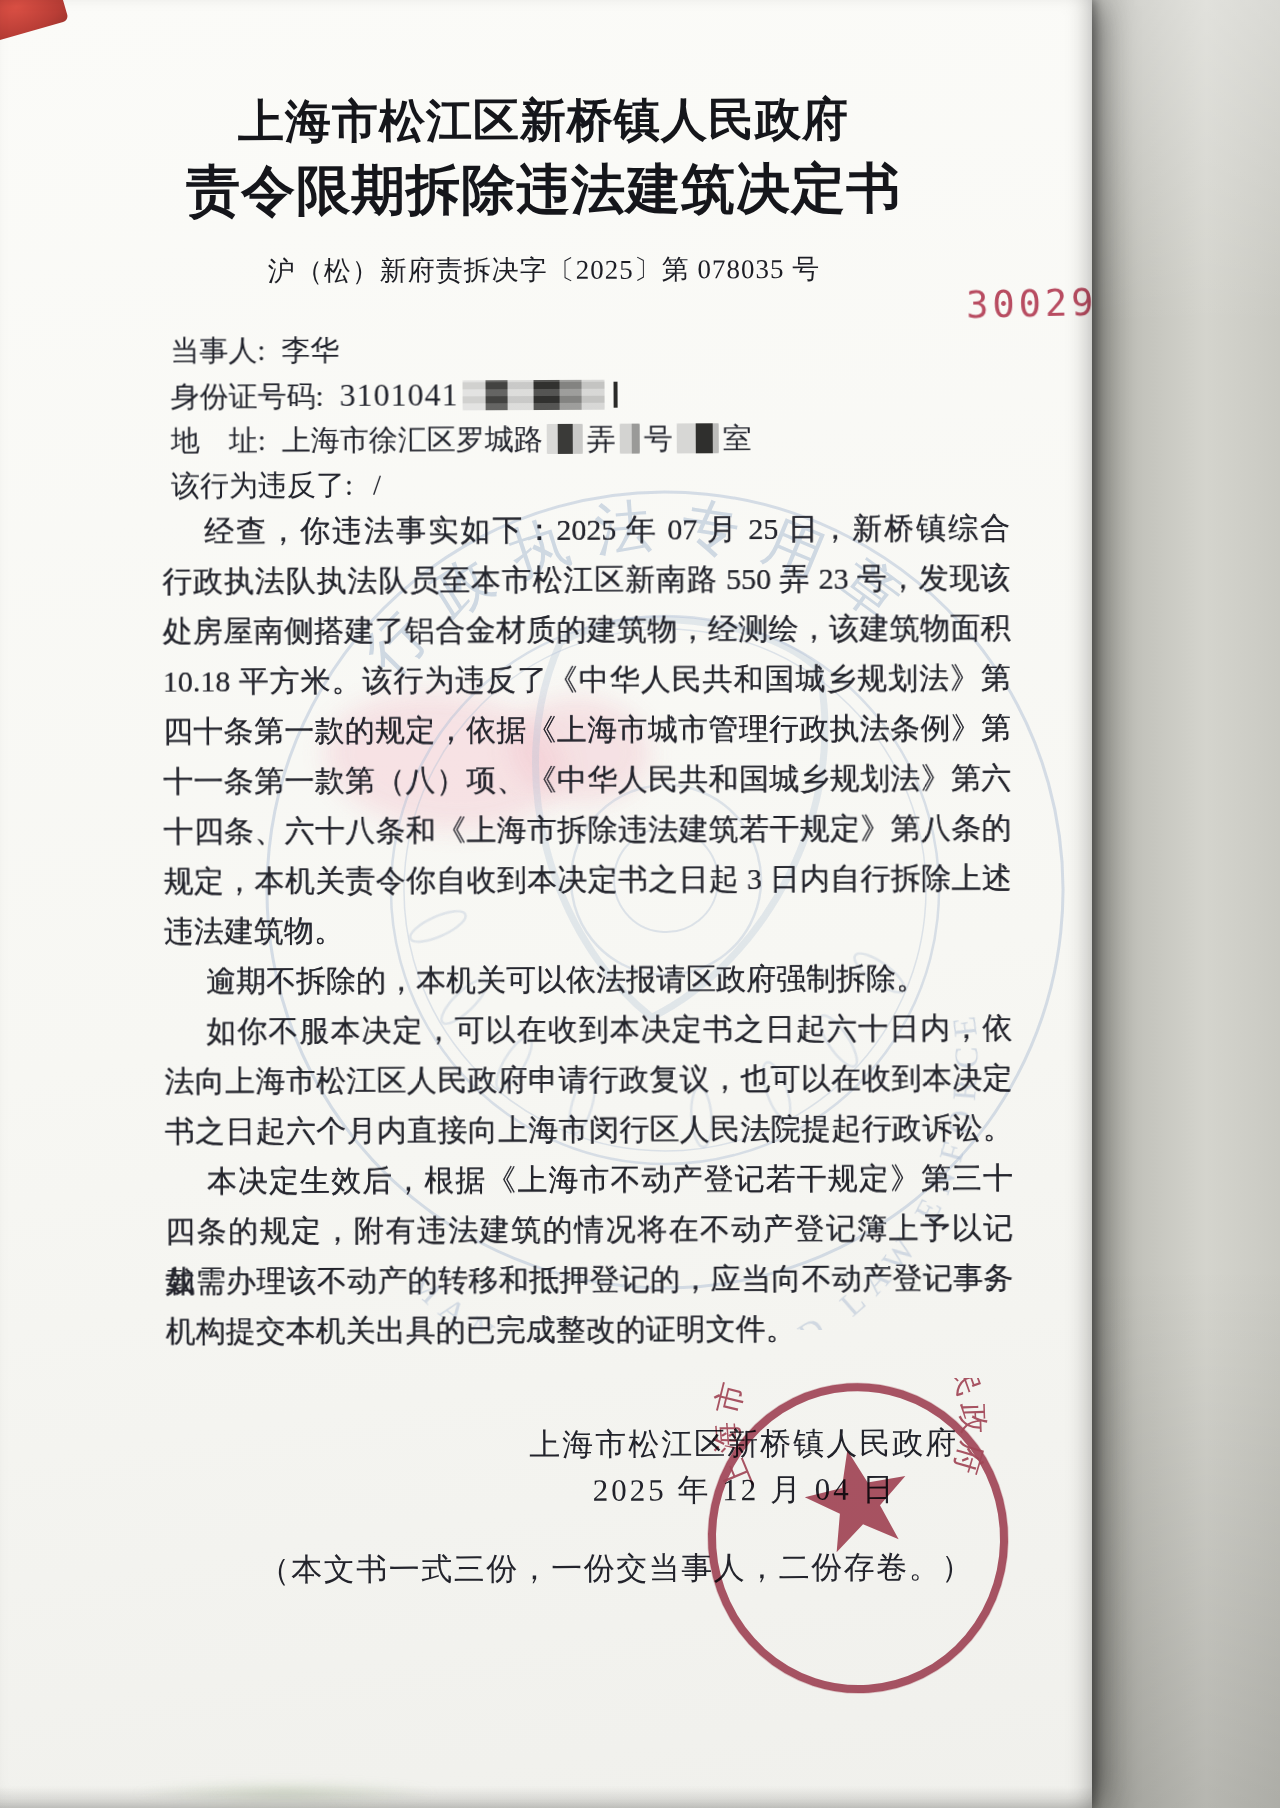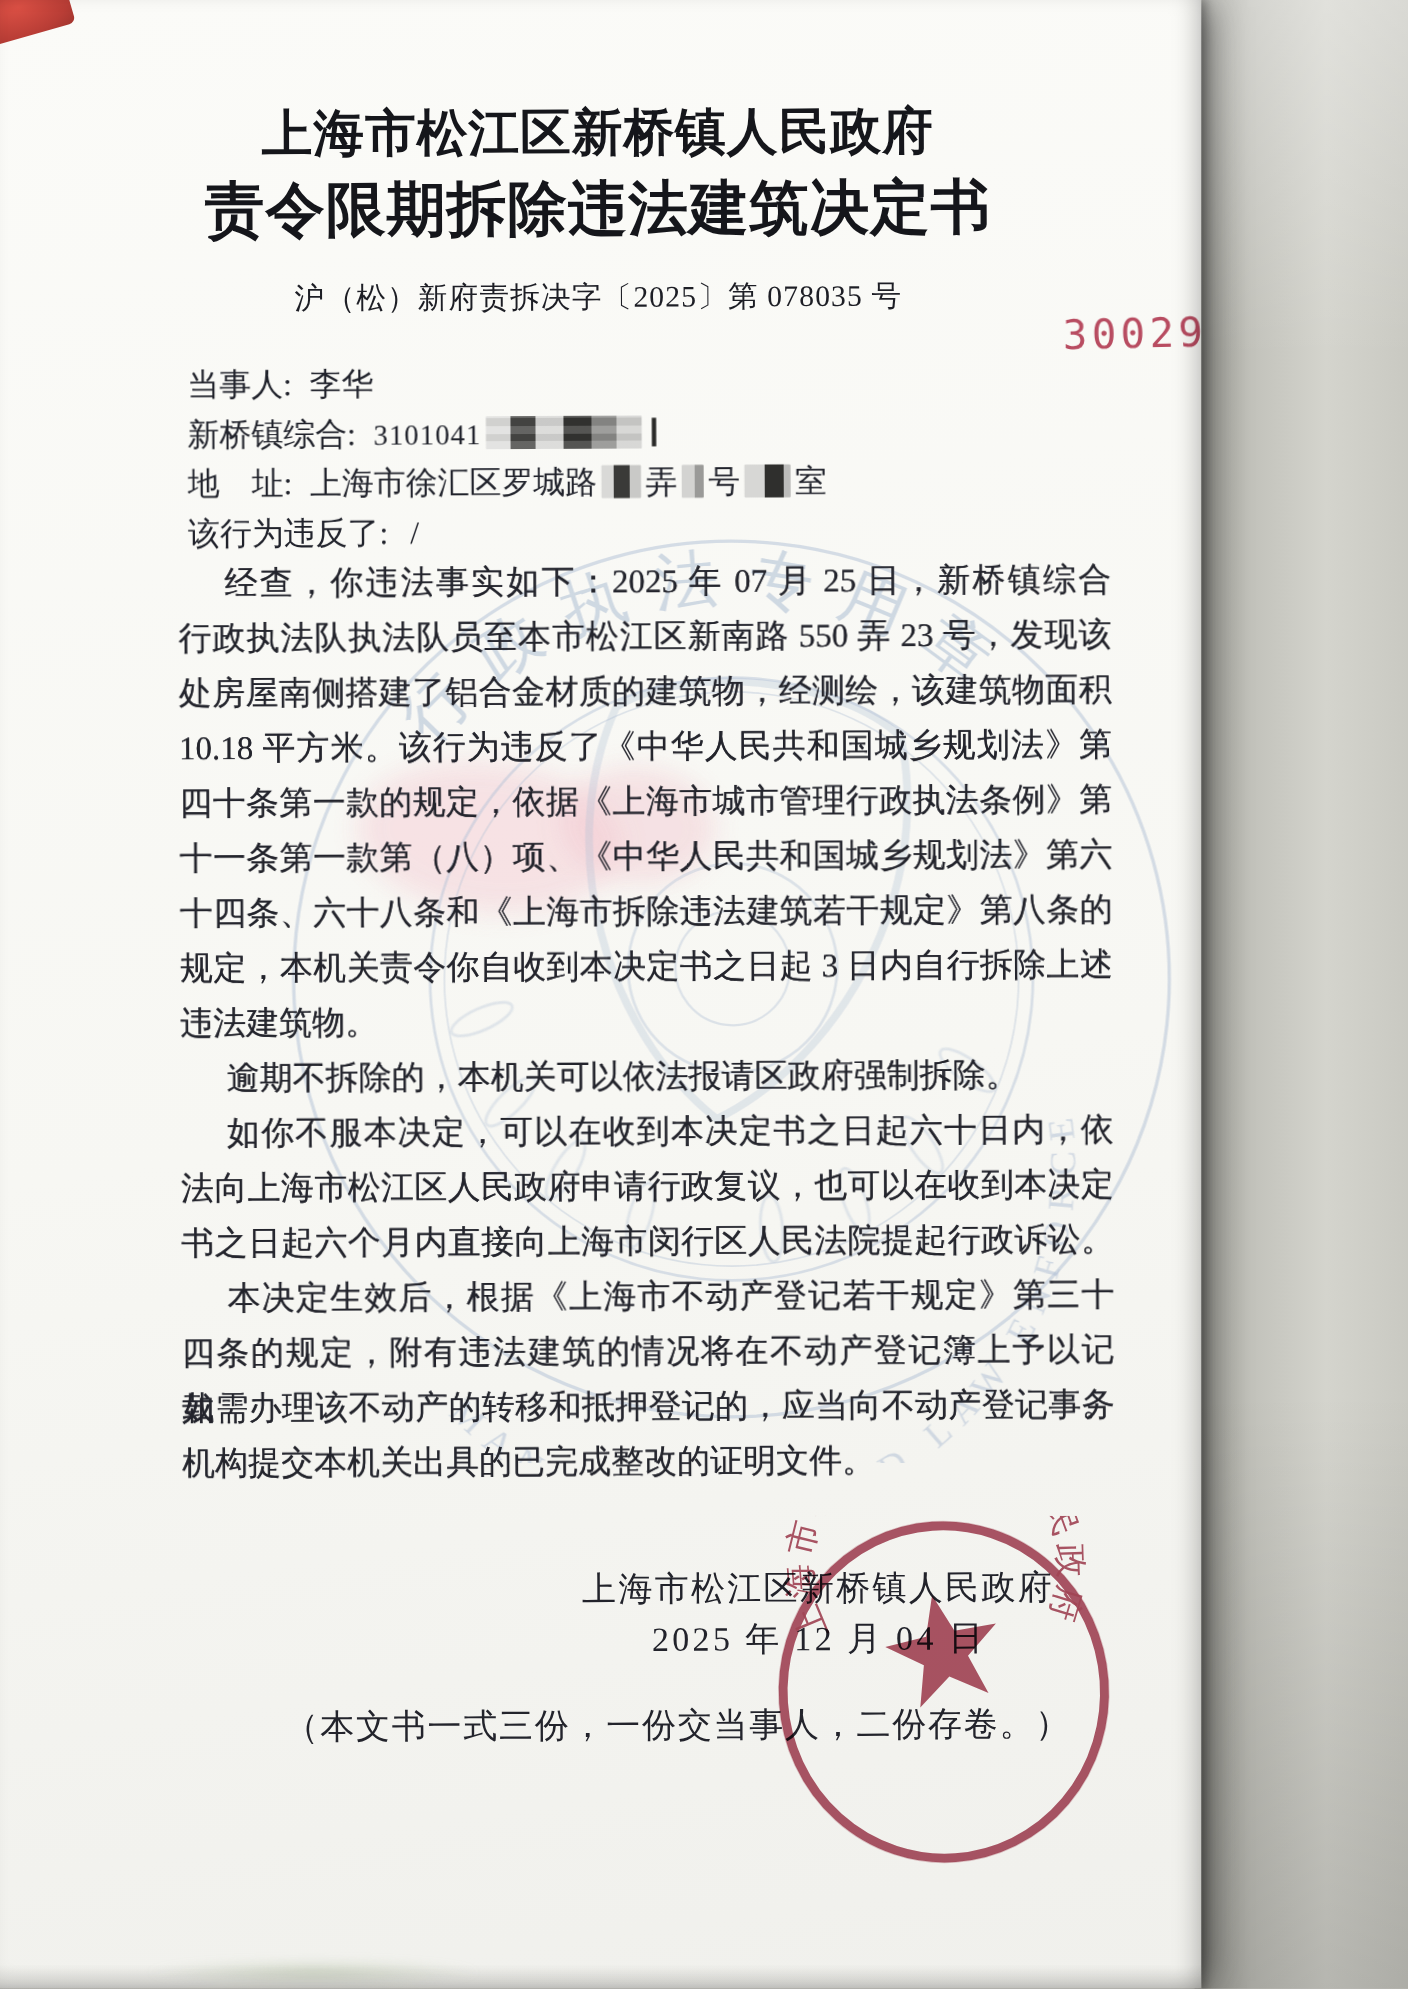--- a/index.html
+++ b/index.html
@@ -29,21 +29,21 @@
     font-size:37px;letter-spacing:4px;color:#b23d54;opacity:.92;transform:rotate(-1deg);}
   
   .head{position:absolute;left:0;top:0;width:1092px;padding-left:56px;box-sizing:border-box;text-align:center;color:#15161b;}
   .t1{position:absolute;left:0;right:0;top:90px;font-size:46px;font-weight:700;letter-spacing:1px;}
   .t2{position:absolute;left:0;right:0;top:154px;font-size:54px;font-weight:700;letter-spacing:1px;}
   .docno{position:absolute;left:0;right:0;top:252px;font-size:27px;letter-spacing:1px;color:#1d1e25;}
   
   .meta{position:absolute;left:172px;top:327px;width:860px;font-size:29px;color:#20222b;}
   .meta .mrow{height:45px;line-height:45px;white-space:nowrap;}
   .meta .val{margin-left:16px;}
-  .meta .digits{margin-left:16px;font-size:26px;letter-spacing:1px;}
+  .meta .digits{margin-left:16px;font-size:32px;letter-spacing:1px;}
   .meta .repval{margin-left:20px;}
   .mosaic{display:inline-block;height:30px;vertical-align:-5px;margin:0 4px;border-radius:1px;
     background-image:
       repeating-linear-gradient(0deg, rgba(255,255,255,.16) 0 7px, rgba(0,0,0,.06) 7px 14px),
       linear-gradient(90deg,#dededc 0 16%,#474745 16% 32%,#d6d6d4 32% 50%,#343432 50% 68%,#8b8b89 68% 84%,#d0d0ce 84% 100%);}
   .mosaic.id{width:142px;}
   .mosaic.m1{width:36px;background-image:linear-gradient(90deg,#d9d9d7 0 30%,#3a3a38 30% 72%,#c9c9c7 72% 100%);}
   .mosaic.m2{width:20px;background-image:linear-gradient(90deg,#d3d3d1 0 60%,#9a9a98 60% 100%);}
   .mosaic.m3{width:42px;background-image:linear-gradient(90deg,#d7d7d5 0 45%,#2f2f2d 45% 85%,#bcbcba 85% 100%);}
   .tick{display:inline-block;width:4px;height:26px;background:#2a2a28;vertical-align:-3px;margin-left:5px;}
@@ -118,21 +118,21 @@
         <div class="docno">沪（松）新府责拆决字〔2025〕第 078035 号</div>
       </div>
 
       <div class="serial">3002938</div>
 
       <div class="meta">
         <div class="mrow">
           <span>当事人:</span><span class="val">李华</span>
         </div>
         <div class="mrow">
-          <span>新桥镇综合:</span><span class="digits">3101041</span><span class="mosaic id"></span><span class="tick"></span>
+          <span>身份证号码:</span><span class="digits">3101041</span><span class="mosaic id"></span><span class="tick"></span>
         </div>
         <div class="mrow">
           <span>地　址:</span><span class="val">上海市徐汇区罗城路</span><span class="mosaic m1"></span><span>弄</span><span class="mosaic m2"></span><span>号</span><span class="mosaic m3"></span><span>室</span>
         </div>
         <div class="mrow">
           <span>该行为违反了:</span><span class="repval">/</span>
         </div>
       </div>
 
       <div class="bodytext">

